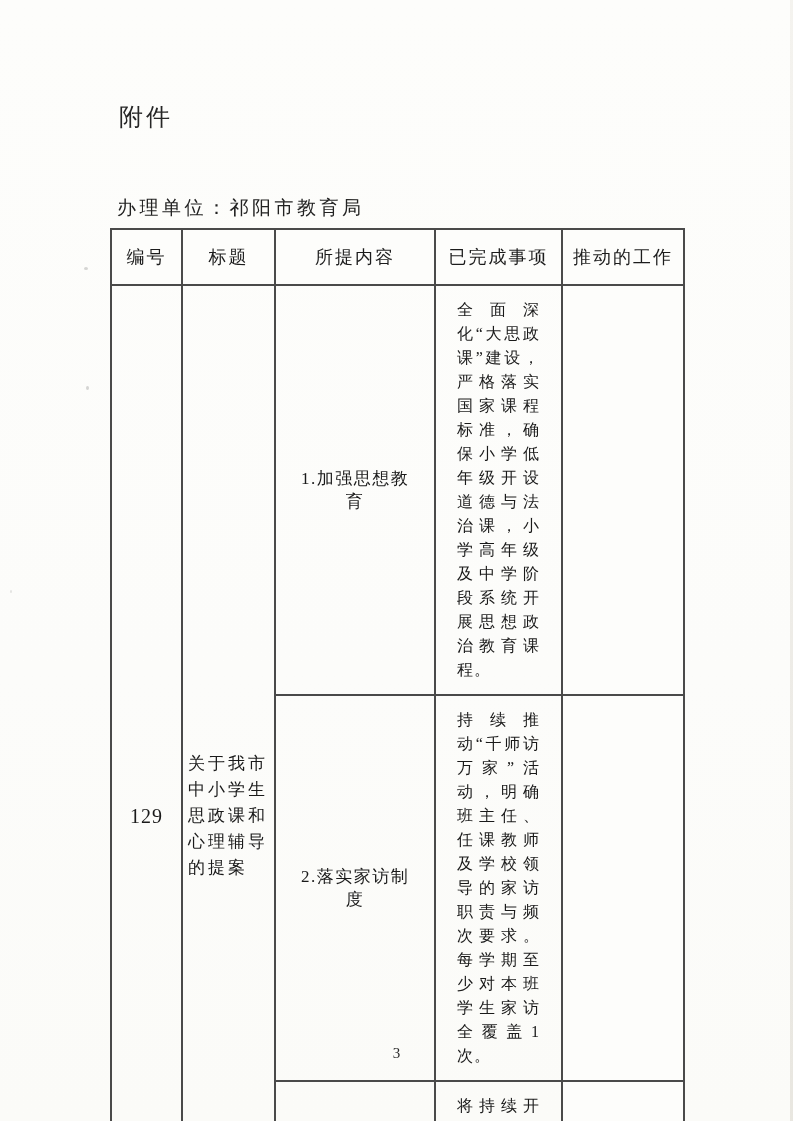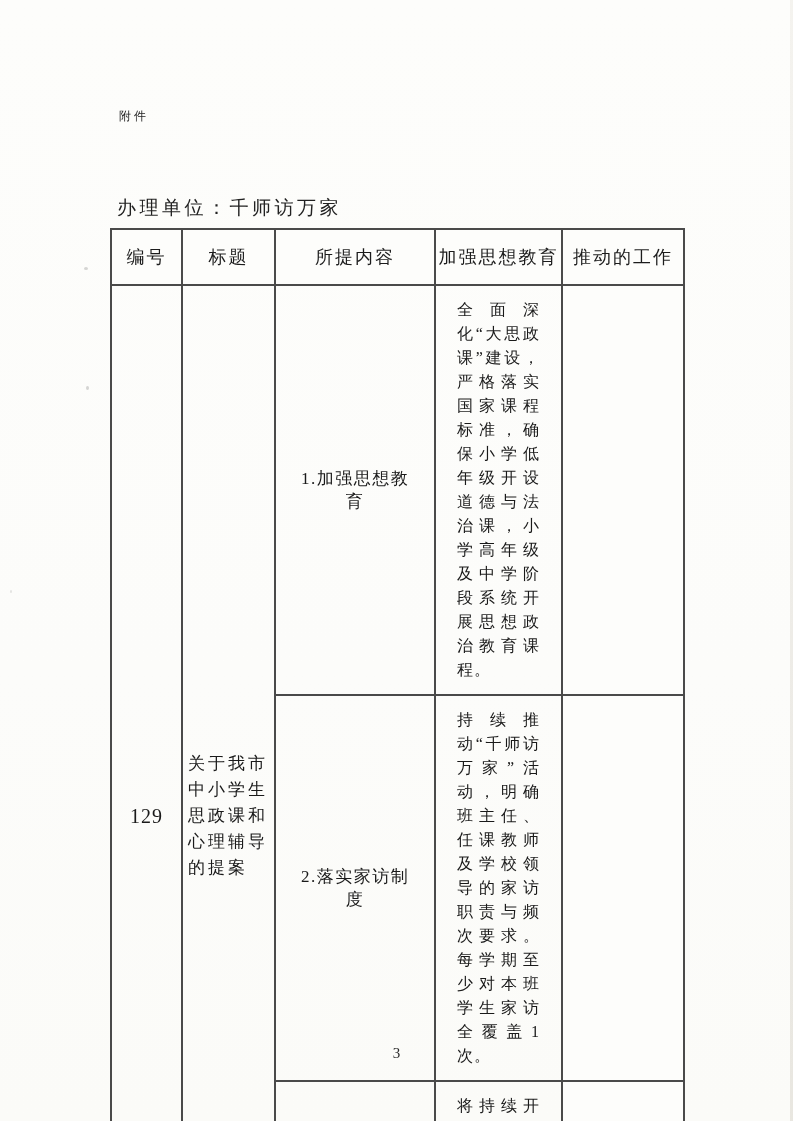--- a/index.html
+++ b/index.html
@@ -9,22 +9,22 @@
     position: relative;
     width: 793px;
     height: 1121px;
     background: linear-gradient(180deg, #fdfdfb 0%, #fcfcfa 60%, #fbfbf8 100%);
     color: #1e1e1e;
     overflow: hidden;
   }
   .attachment {
     position: absolute;
     left: 119px;
-    top: 108px;
-    font-size: 12px;
+    top: 101px;
+    font-size: 24px;
     letter-spacing: 3px;
     color: #262626;
   }
   .title {
     position: absolute;
     left: 0;
     top: 141px;
     width: 100%;
     text-align: center;
     font-size: 27px;
@@ -128,36 +128,36 @@
   }
 </style>
 </head>
 <body>
 
 <div class="page">
 
   <div class="attachment">附件</div>
 
 
-  <div class="unit">办理单位：千师访万家</div>
+  <div class="unit">办理单位：祁阳市教育局</div>
 
   <table class="result-table">
     <colgroup>
       <col style="width:71px">
       <col style="width:93px">
       <col style="width:160px">
       <col style="width:127px">
       <col style="width:122px">
     </colgroup>
     <thead>
       <tr>
         <th>编号</th>
         <th>标题</th>
         <th>所提内容</th>
-        <th>加强思想教育</th>
+        <th>已完成事项</th>
         <th>推动的工作</th>
       </tr>
     </thead>
     <tbody>
       <tr class="row-1">
         <td class="cell-num" rowspan="3">129</td>
         <td class="cell-title" rowspan="3">关于我市中小学生思政课和心理辅导的提案</td>
         <td class="cell-content">1.加强思想教育</td>
         <td class="cell-completed">全面深化“大思政课”建设，严格落实国家课程标准，确保小学低年级开设道德与法治课，小学高年级及中学阶段系统开展思想政治教育课程。</td>
         <td class="cell-promoted"></td>

